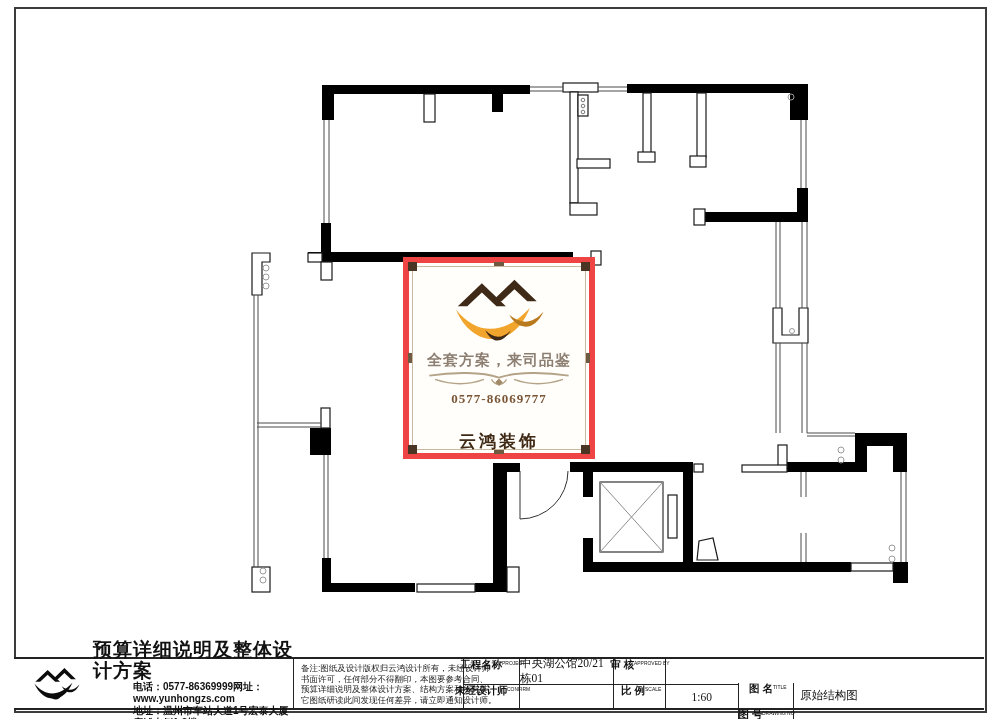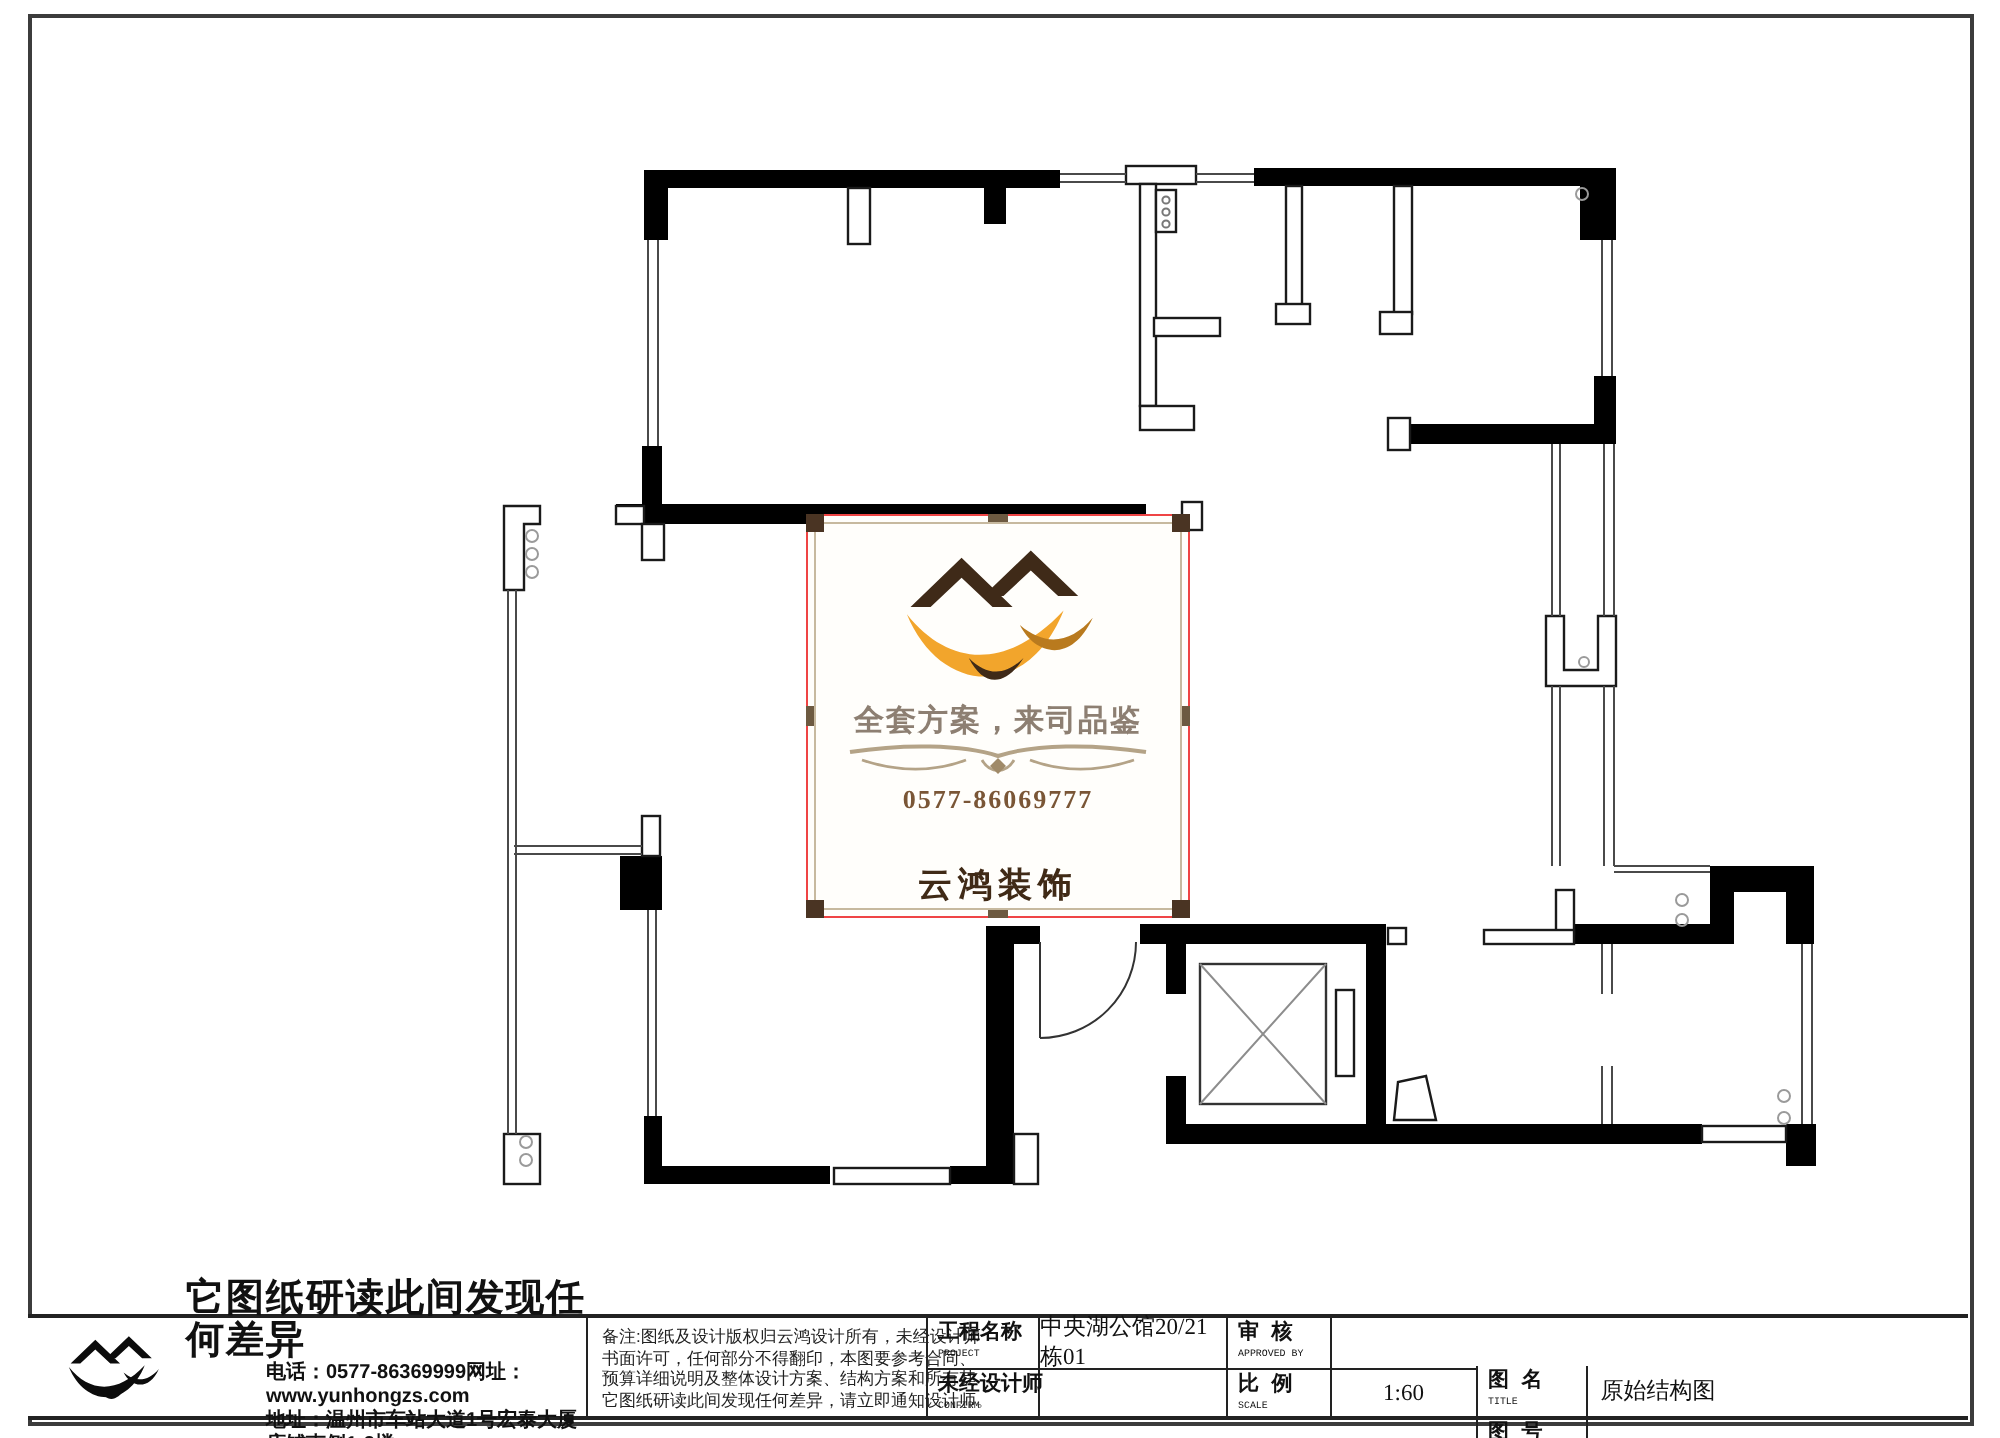--- a/index.html
+++ b/index.html
@@ -4,21 +4,21 @@
 <style>
   html,body{margin:0;padding:0;background:#fafafa;}
   #sheet{position:relative;width:1000px;height:719px;background:#ffffff;overflow:hidden;
          font-family:"Liberation Sans",sans-serif;}
   
   #frame{position:absolute;left:14px;top:7px;width:969px;height:702px;border:2px solid #3c3c3c;}
   
   #plan{position:absolute;left:0;top:0;width:1000px;height:719px;}
   
   #logo-panel{position:absolute;left:403px;top:257px;width:192px;height:202px;
-              background:#fffefb;border:1px solid #ef4444;box-sizing:border-box;z-index:5;}
+              background:#fffefb;border:6px solid #ef4444;box-sizing:border-box;z-index:5;}
   #logo-panel .inner{position:absolute;inset:3px;border:1px solid #c7b99f;}
   #logo-panel .corner{position:absolute;width:9px;height:9px;background:#4a3423;}
   #logo-panel .c-tl{left:-1px;top:-1px}
   #logo-panel .c-tr{right:-1px;top:-1px}
   #logo-panel .c-bl{left:-1px;bottom:-1px}
   #logo-panel .c-br{right:-1px;bottom:-1px}
   #logo-panel .tick{position:absolute;background:#6d5a41;}
   #logo-panel .t-top{left:50%;top:-1px;width:10px;height:4px;margin-left:-5px}
   #logo-panel .t-bot{left:50%;bottom:-1px;width:10px;height:4px;margin-left:-5px}
   #logo-panel .t-lef{top:50%;left:-1px;width:4px;height:10px;margin-top:-5px}
@@ -34,21 +34,21 @@
           border-bottom:2px solid #222;box-sizing:border-box;display:flex;z-index:6;background:#fff;}
   .sec{box-sizing:border-box;height:100%;}
   .sec+.sec{border-left:1.5px solid #222;}
   #sec-company{width:279px;display:flex;align-items:center;padding-left:16px;}
   #sec-company .ctext{margin-left:10px;}
   .cname{font-size:19px;font-weight:bold;color:#111;letter-spacing:1px;line-height:21px;}
   .cline{font-size:10px;font-weight:bold;color:#111;line-height:12px;margin-left:40px;}
   #sec-notes{width:170px;padding:4px 7px;}
   .note-line{font-size:8.5px;color:#222;line-height:10.6px;white-space:nowrap;}
   .gridsec{display:flex;flex-wrap:wrap;}
-  .cell{box-sizing:border-box;display:flex;flex-direction:column;justify-content:center;font-family:Liberation Mono, monospace;}
+  .cell{box-sizing:border-box;display:flex;flex-direction:row;justify-content:center;}
   .lab{border-right:1px solid #222;padding-left:5px;}
   .row-top{border-bottom:1px solid #222;}
   .zh{font-size:10.5px;font-weight:bold;color:#111;line-height:11px;white-space:nowrap;}
   .en{font-size:5.5px;color:#111;line-height:7px;white-space:nowrap;transform:scale(.9);transform-origin:left;}
   .val{align-items:center;font-family:"Liberation Serif",serif;font-size:11.5px;color:#111;
        display:flex;flex-direction:row;justify-content:center;}
   #sec-project{width:150px;}
   #sec-project .lab{width:56px;}
   #sec-project .val{width:92.5px;}
   #sec-design{width:117px;}
@@ -204,21 +204,21 @@
 
     <div id="sec-company" class="sec">
       <svg width="72" height="50" viewBox="0 0 120 90" xmlns="http://www.w3.org/2000/svg" fill="#0c0c0c">
         <path d="M12,40 L40,13 L68,40 L57,40 L40,24 L23,40 Z"></path>
         <path d="M52,34 L78,9 L104,34 L93,34 L78,20 L63,34 Z"></path>
         <path d="M10,44 C34,74 66,74 96,42 C76,92 28,88 10,44 Z"></path>
         <path d="M72,50 C86,62 100,60 112,46 C100,72 80,66 72,50 Z"></path>
         <path d="M44,68 C54,78 64,78 74,68 C64,84 52,84 44,68 Z"></path>
       </svg>
       <div class="ctext">
-        <div class="cname">它图纸研读此间发现任何差异</div>
+        <div class="cname">预算详细说明及整体设计方案</div>
         <div class="cline">电话：0577-86369999网址：www.yunhongzs.com</div>
         <div class="cline">地址：温州市车站大道1号宏泰大厦店铺南侧1-3楼</div>
       </div>
     </div>
 
     <div id="sec-notes" class="sec">
       <div class="note-line">备注:图纸及设计版权归云鸿设计所有，未经设计师</div>
       <div class="note-line">书面许可，任何部分不得翻印，本图要参考合同、</div>
       <div class="note-line">预算详细说明及整体设计方案、结构方案和所有其</div>
       <div class="note-line">它图纸研读此间发现任何差异，请立即通知设计师。</div>

